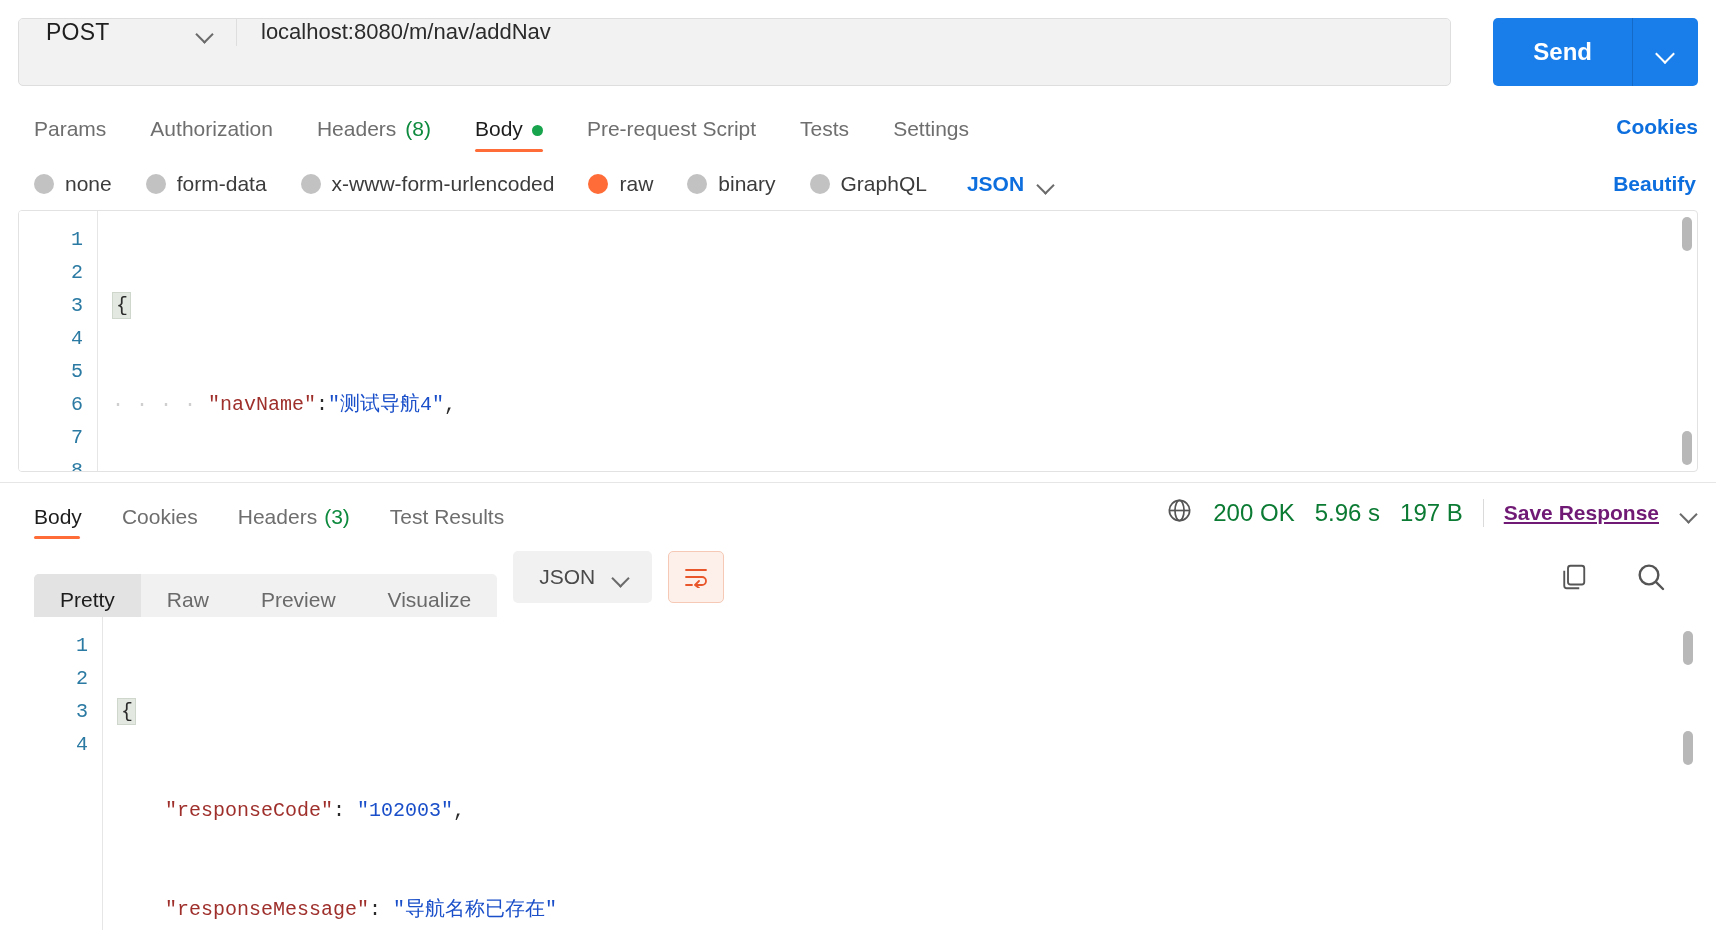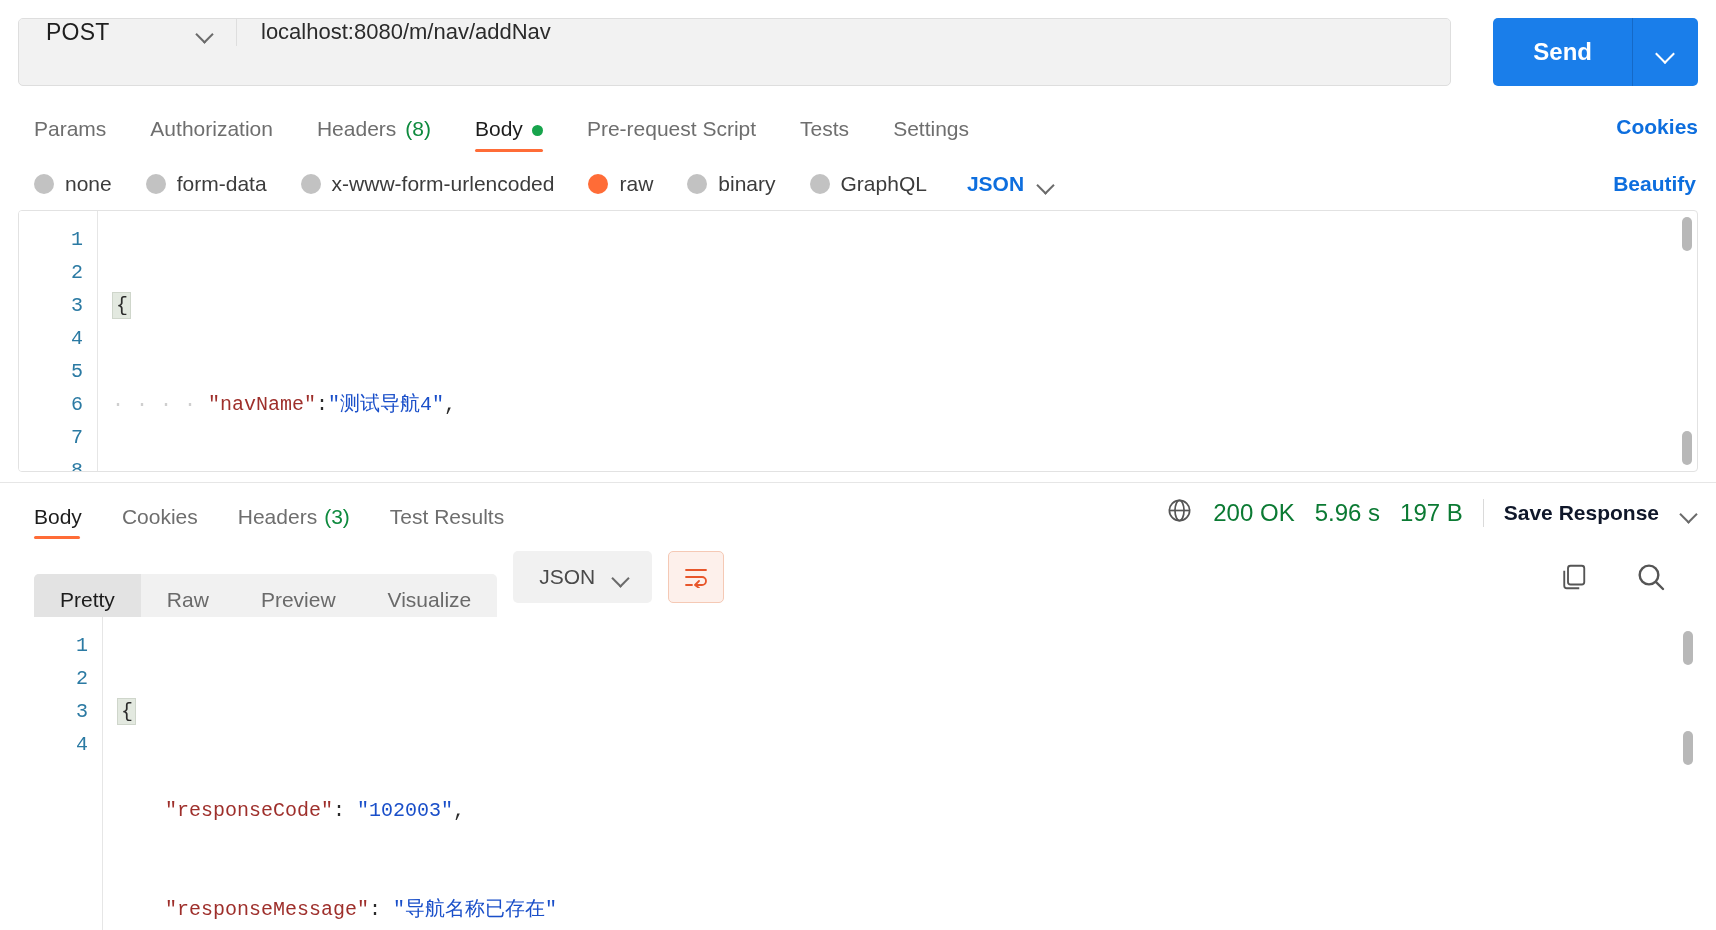--- a/index.html
+++ b/index.html
@@ -181,21 +181,21 @@
     display:flex; align-items:flex-end; gap:7px;
   }
   .resp-tab:first-child { padding-left: 16px; }
   .resp-tab.active { color: #1c1c1c; }
   .resp-tab.active .tab-underline { position:absolute; left:20px; right:20px; bottom:0; height:3px; background:#ff6c37; border-radius:2px;}
   .resp-tab:first-child.active .tab-underline { left: 16px; right: 22px;}
   .resp-meta { display: flex; align-items: center; gap: 20px; padding-bottom: 11px; }
   .globe-icon { width: 27px; height: 27px; }
   .meta-green { color: #0b7a33; font-size: 24px; }
   .meta-divider { width: 1px; height: 28px; background: #dadada; }
-  .save-response { color: #0f172a; font-size: 21px; font-weight: bold; cursor: pointer; }
+  .save-response { color: #701a75; font-size: 21px; font-weight: bold; cursor: pointer; text-decoration: underline; }
   .save-caret { margin-left: 2px; }
 
   
   .fmt-row {
     display: flex; align-items: center;
     padding: 10px 18px 12px 18px; gap: 16px; height: 78px; flex: 0 0 auto;
   }
   .seg {
     display: flex; background: #f1f1f1; border-radius: 5px; overflow: hidden; height: 52px;
     margin-left: 16px;

